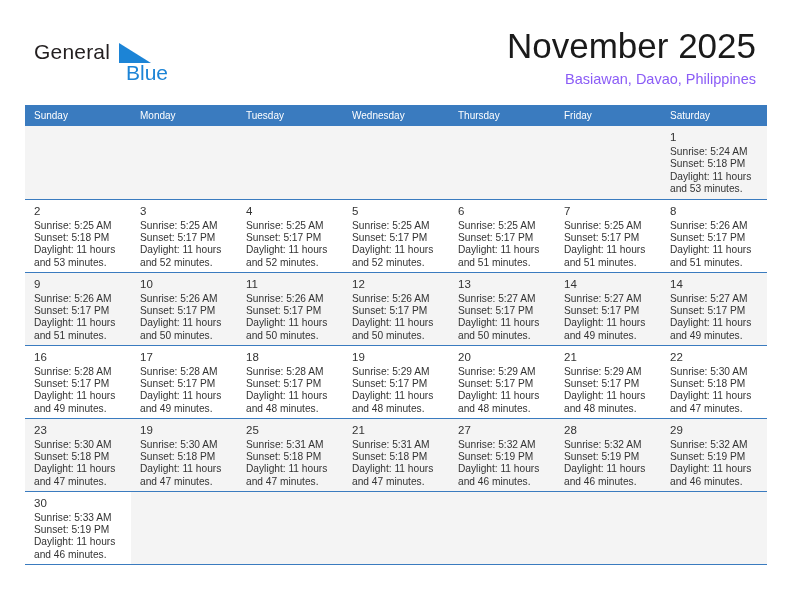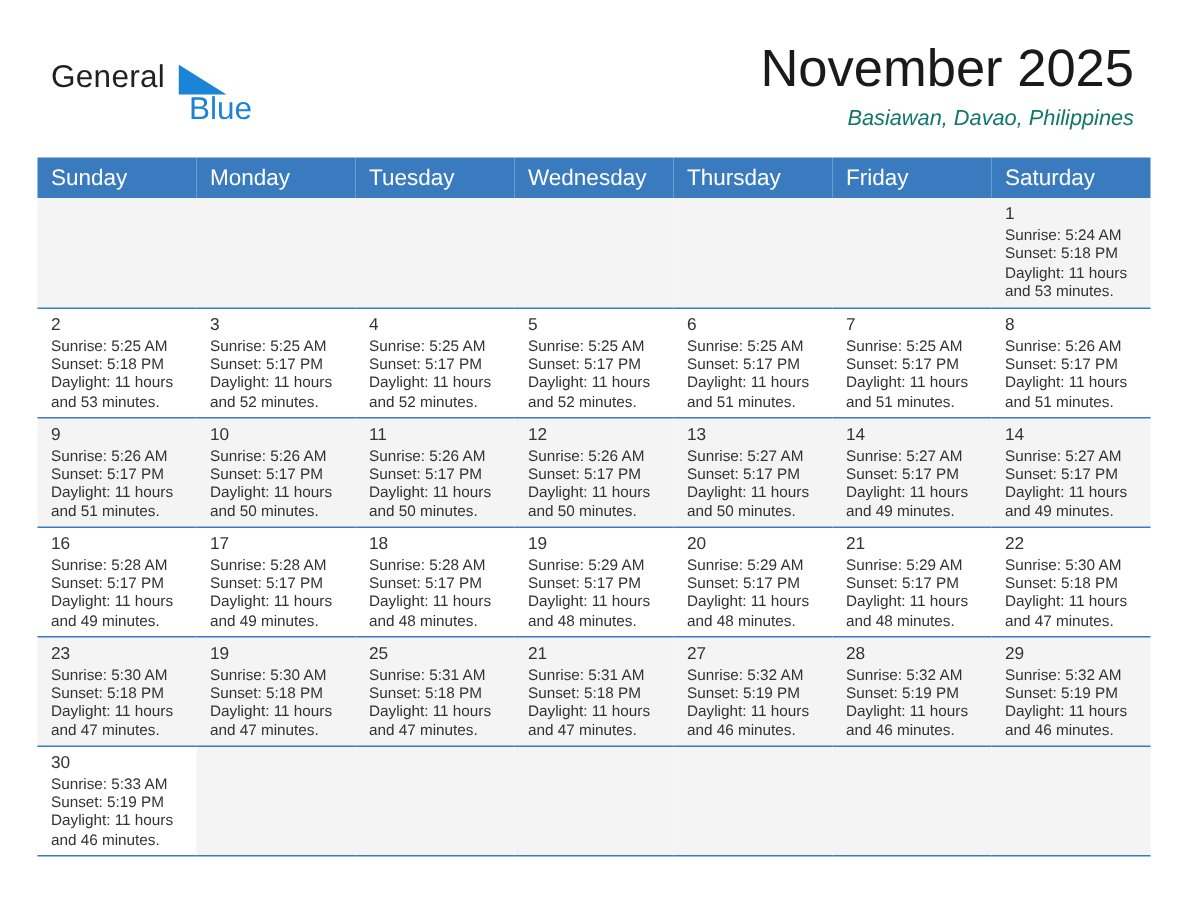--- a/index.html
+++ b/index.html
@@ -72,39 +72,38 @@
   .cal-title {
     font-size: 35px;
     color: #1a1a1a;
     font-weight: normal;
     line-height: 32px;
     white-space: nowrap;
   }
   .cal-subtitle {
     margin-top: 8px;
     font-size: 14.5px;
-    color: #0f766e;
+    color: #8b5cf6;
     line-height: 18px;
     white-space: nowrap;
-    font-style: italic;
   }
 
   
   .calendar {
     position: absolute;
     left: 25px;
     top: 105px;
     width: 742px;
     border-collapse: collapse;
     table-layout: fixed;
   }
   .calendar th {
     background: #3a7bbf;
     color: #ffffff;
-    font-size: 15px;
+    font-size: 10px;
     font-weight: normal;
     text-align: left;
     padding: 5px 0 5px 9px;
     height: 19px;
     box-sizing: border-box;
     border: none;
   }
   .calendar td {
     width: 106px;
     height: 73px;

